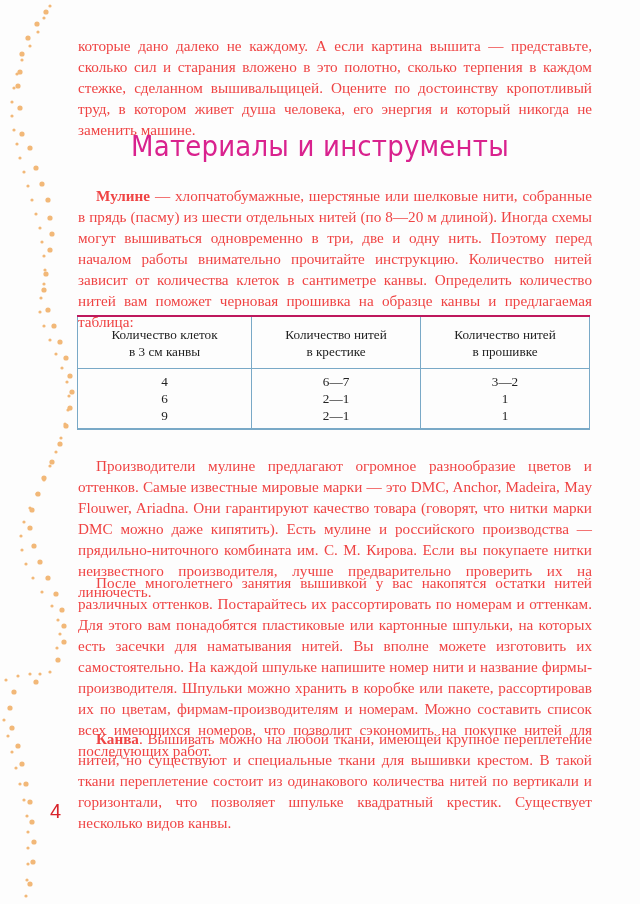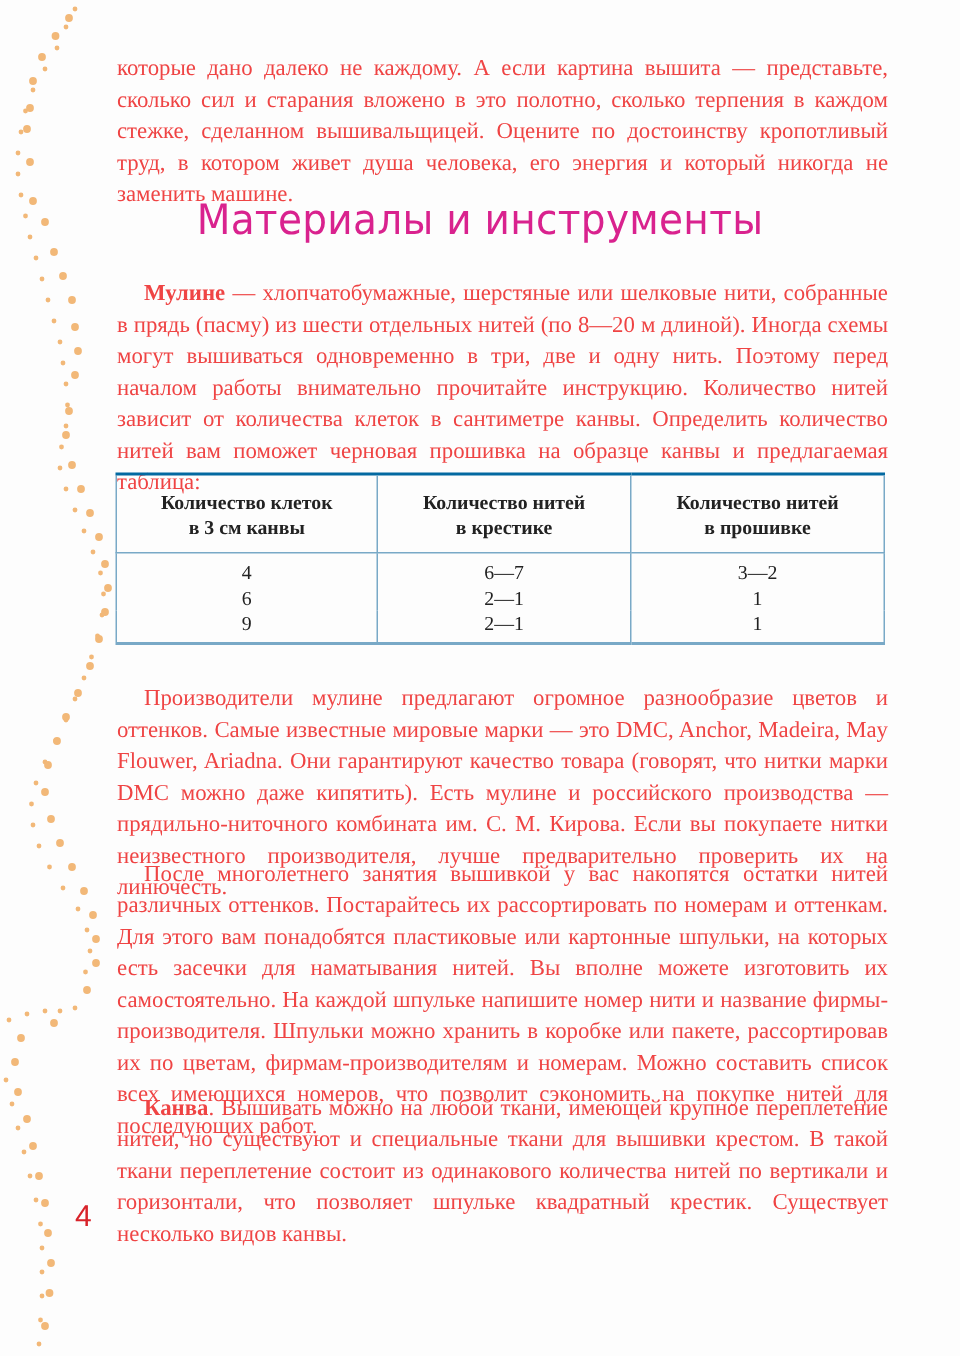--- a/index.html
+++ b/index.html
@@ -30,21 +30,21 @@
   #p-muline { top: 185px; }
   .table-wrap {
     position: absolute; left: 77px; top: 315px; width: 513px;
   }
   table {
     width: 100%; border-collapse: collapse;
     font-family: "Liberation Serif", "DejaVu Serif", serif;
     font-size: 13.2px; color: #222;
   }
   th, td { border-left: 1.5px solid #79a9c7; border-right: 1.5px solid #79a9c7; text-align: center; }
-  thead th { font-weight: bold; line-height: 17px; padding: 9px 4px 8px; border-top: 2px solid #0369a1; border-bottom: 1.5px solid #79a9c7; }
+  thead th { font-weight: normal; line-height: 17px; padding: 9px 4px 8px; border-top: 2px solid #be185d; border-bottom: 1.5px solid #79a9c7; }
   tbody td { line-height: 17.2px; padding: 0 4px; }
   tbody tr:first-child td { padding-top: 4px; }
   tbody tr:last-child td { padding-bottom: 3px; border-bottom: 2px solid #79a9c7; }
   th:first-child, td:first-child { width: 34%; }
   th:nth-child(2), td:nth-child(2) { width: 33%; }
   #p-makers { top: 455px; }
   #p-leftovers { top: 572px; }
   #p-kanva { top: 728px; }
   .page-num {
     position: absolute; left: 50px; top: 800px;

